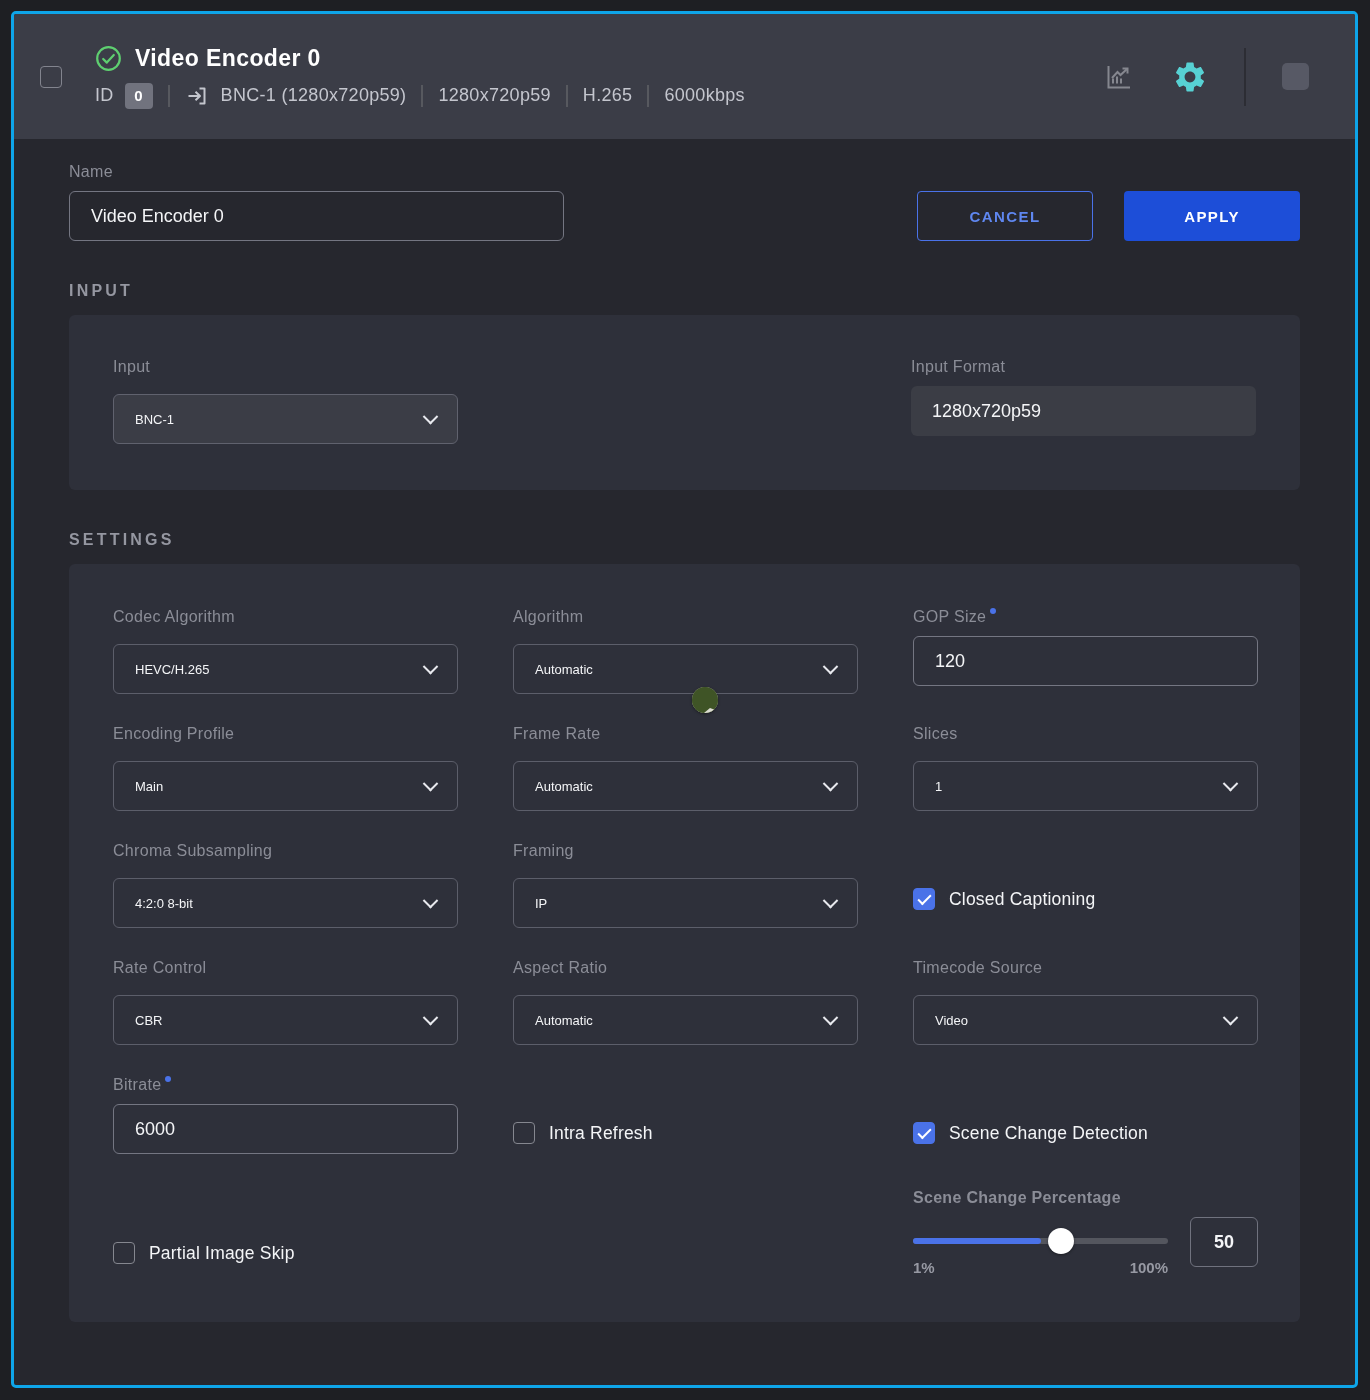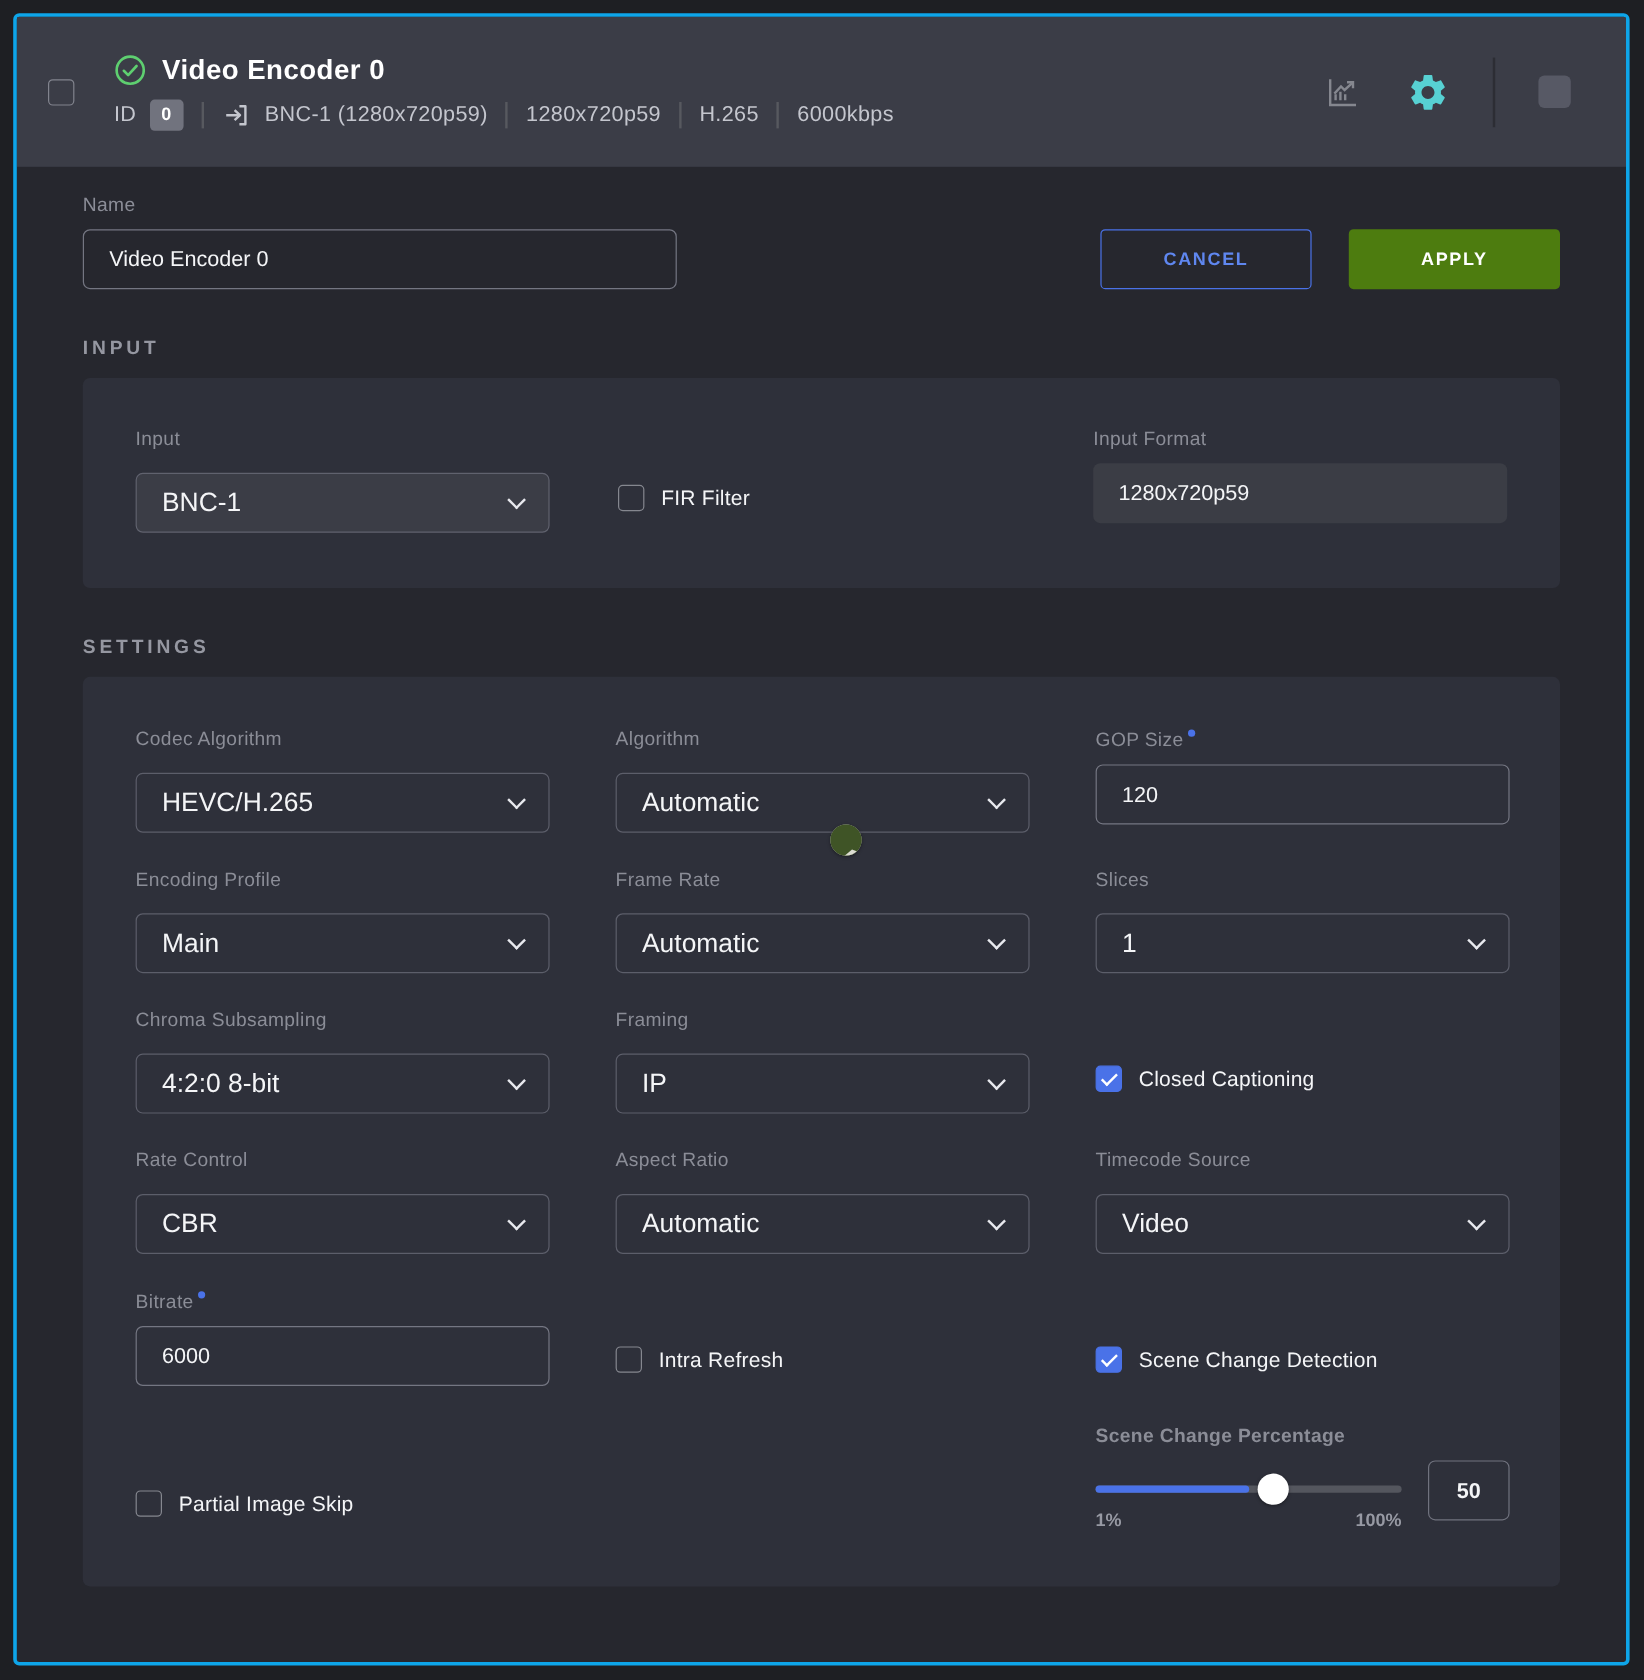--- a/index.html
+++ b/index.html
@@ -103,40 +103,40 @@
   .name-field { width:495px; }
   .buttons { margin-left:auto; display:flex; gap:31px; }
   .btn {
     width:176px; height:50px;
     border-radius:4px;
     font-size:15px; font-weight:bold; letter-spacing:1.4px;
     display:flex; align-items:center; justify-content:center;
     cursor:pointer;
   }
   .btn-cancel { border:1px solid #4a72e8; color:#5f87f0; background:transparent; }
-  .btn-apply  { background:#4d7c0f; color:#ffffff; border:none; }
+  .btn-apply  { background:#1d4ed8; color:#ffffff; border:none; }
   .section-title {
     color:#9597a1; font-size:16px; font-weight:bold;
     letter-spacing:3.2px;
     margin:41px 0 15px 0;
   }
   .panel { background:#2e303a; border-radius:6px; }
   
   .input-panel { padding:43px 44px 46px; display:flex; align-items:flex-start; }
   .w345 { width:345px; flex:none; }
   .fir-cell { margin-left:57px; padding-top:32px; height:82px; display:flex; align-items:center; }
   .format-cell { margin-left:auto; }
   
   .select {
     height:50px;
     border:1px solid #5c5e6a;
     border-radius:6px;
     display:flex; align-items:center;
     padding:0 21px;
-    color:#f4f5f7; font-size:22px;
+    color:#f4f5f7; font-size:13px;
     cursor:pointer;
     margin-top:18px;
   }
   .select.filled { background:#3b3d46; border-color:#60626e; }
   .chevron {
     margin-left:auto;
     width:11px; height:11px;
     border-right:2.5px solid #e8e9ee;
     border-bottom:2.5px solid #e8e9ee;
     transform:rotate(45deg) translate(-2px,-2px);
@@ -299,26 +299,20 @@
     <div class="panel input-panel">
       <div class="w345">
         <div class="label">
           <span>Input</span>
         </div>
         <div class="select filled">
           <span>BNC-1</span>
           <span class="chevron"></span>
         </div>
       </div>
-      <div class="fir-cell">
-        <label class="check-row">
-          <span class="cb"></span>
-          <span class="cb-label">FIR Filter</span>
-        </label>
-      </div>
       <div class="w345 format-cell">
         <div class="label">
           <span>Input Format</span>
         </div>
         <div class="readonly-box">
           <span>1280x720p59</span>
         </div>
       </div>
     </div>
 

